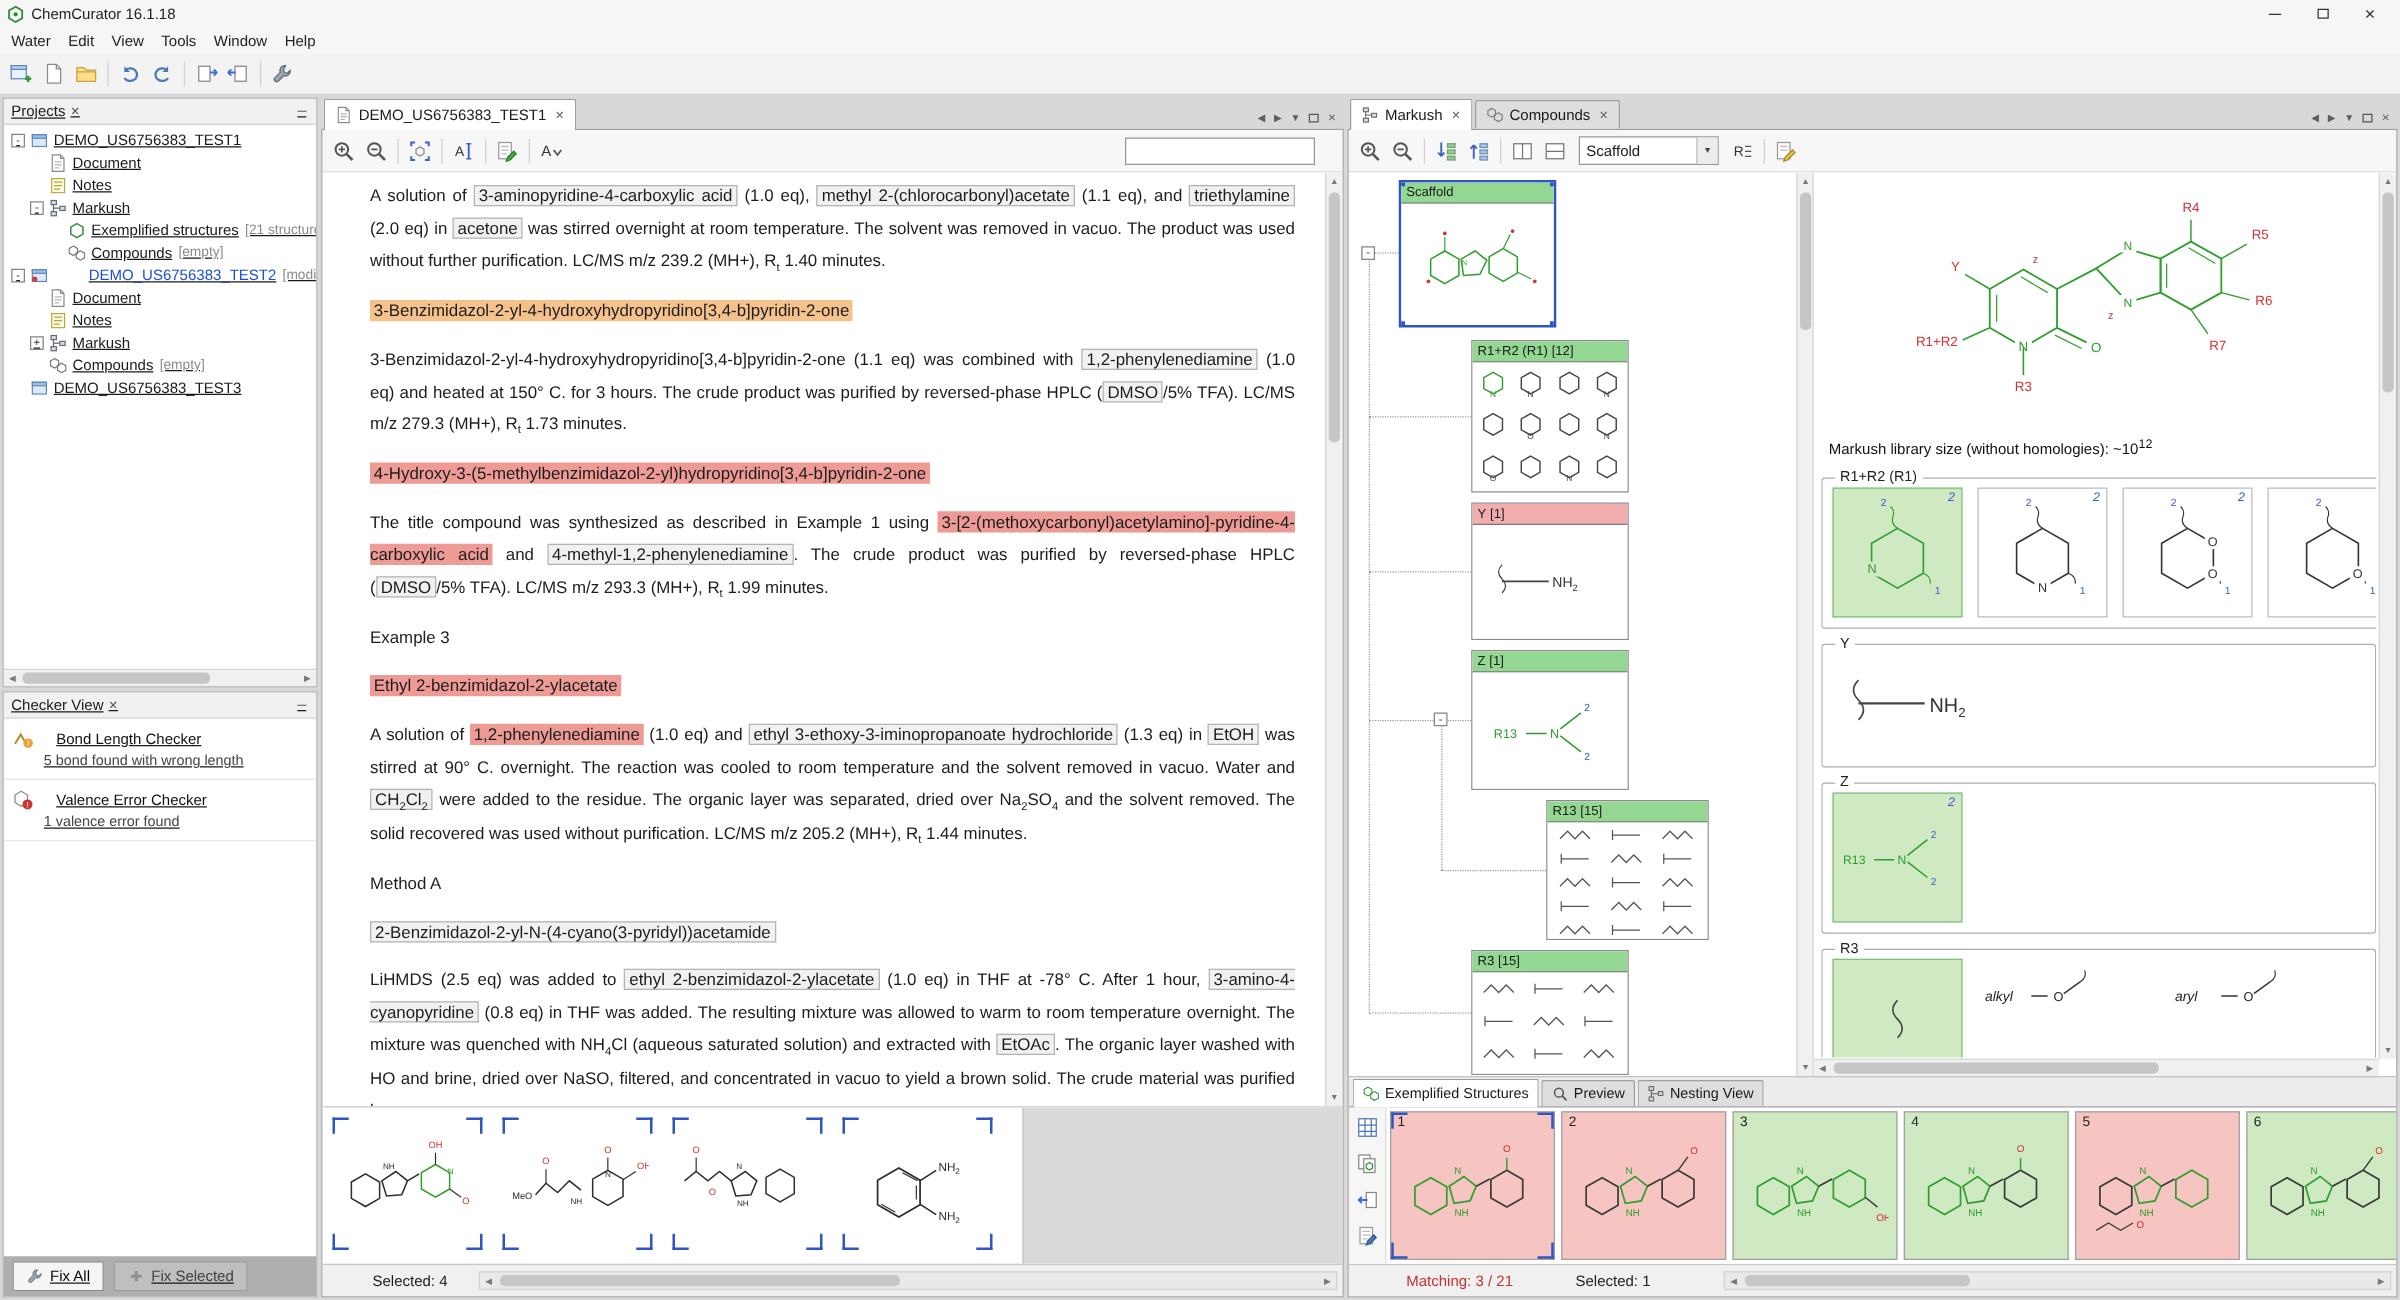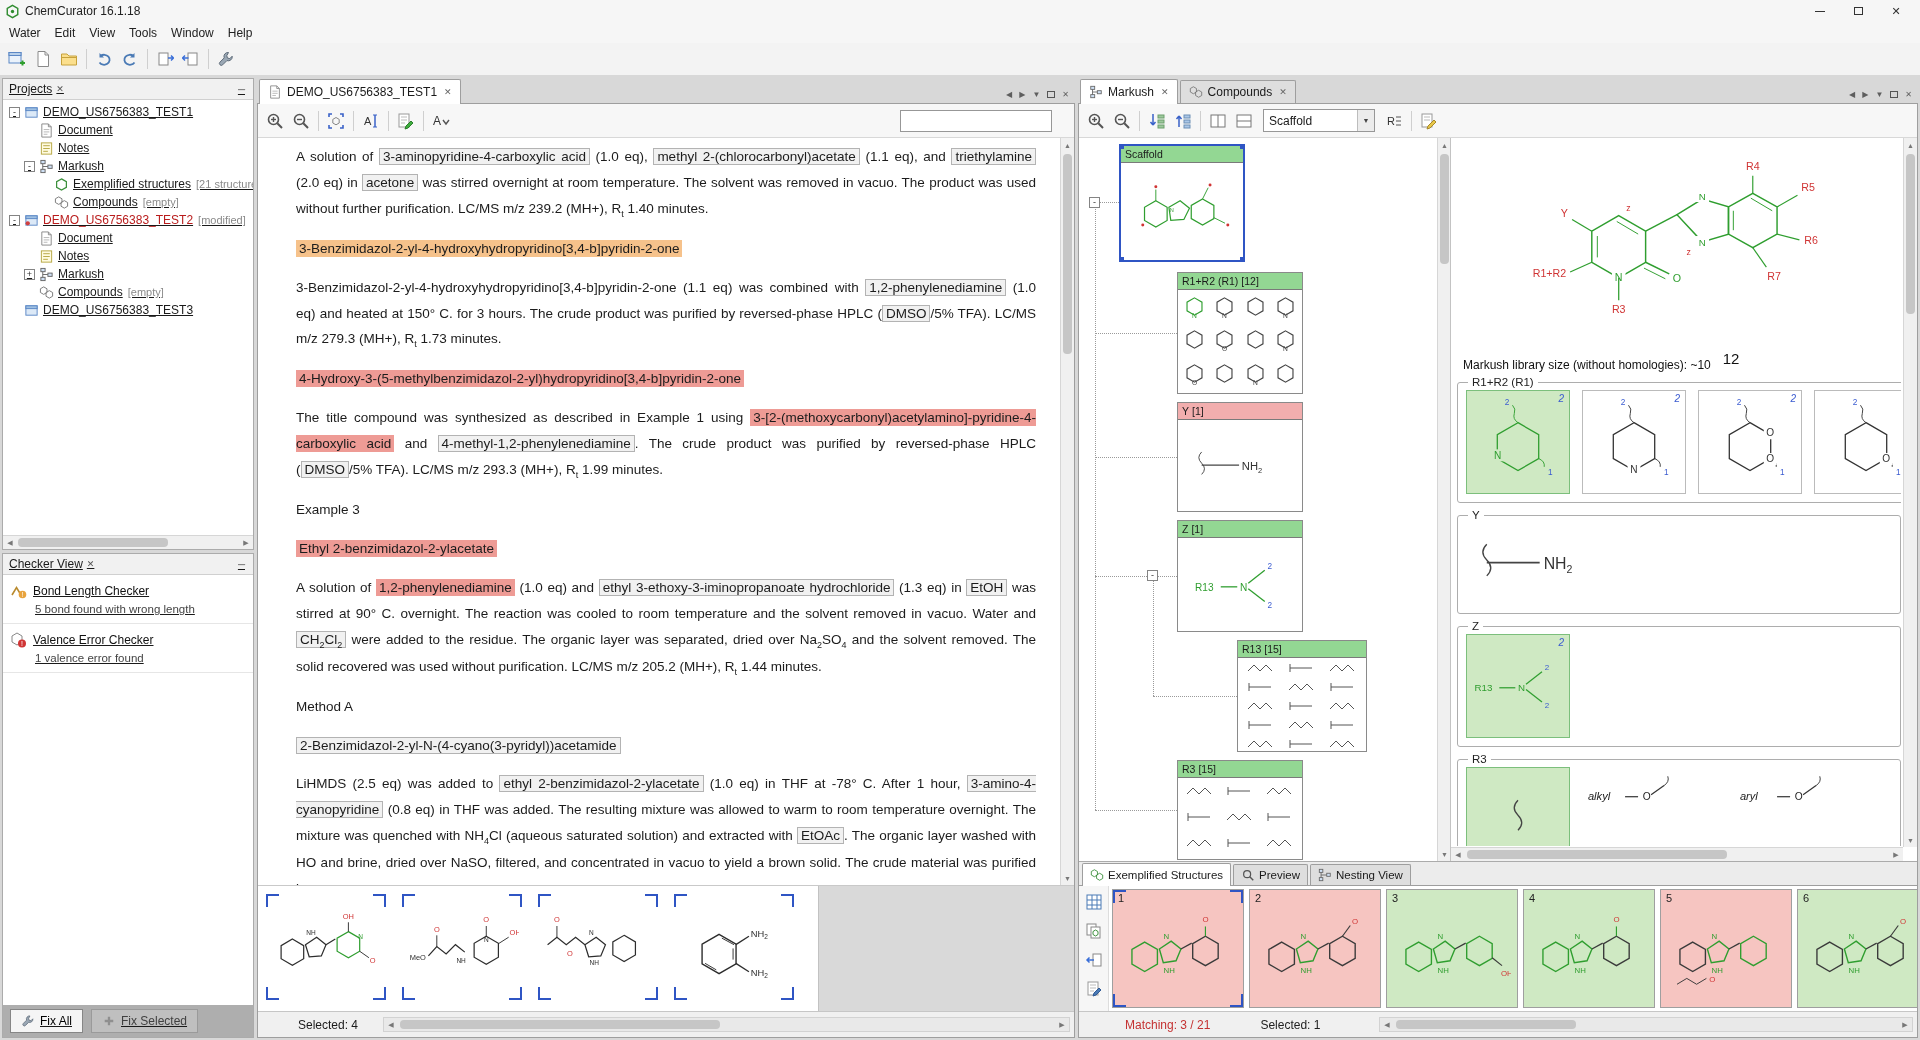--- a/index.html
+++ b/index.html
@@ -42,33 +42,33 @@
 .ph-close{font-size:9px;color:#555;margin-right:4px;}
 .ph-spacer{flex:1;}
 .ph-min{font-size:10px;color:#444;padding:0 4px;}
 
 .tree{flex:1;overflow:hidden;padding-top:3px;background:#fff;}
 .tree-row{display:flex;align-items:center;height:18px;white-space:nowrap;overflow:hidden;font-size:12px;}
 .tree-row .icon{width:15px;height:15px;margin-right:4px;}
 .expander{width:11px;height:11px;border:1px solid #848484;background:#fff;font-size:9px;line-height:9px;display:inline-flex;align-items:center;justify-content:center;margin-right:4px;flex:none;color:#333;}
 .exp-spacer{width:15px;flex:none;}
 .tree-suffix{color:#8a8a8a;margin-left:5px;font-size:11px;}
-.tree-row.modified .tree-label{color:#b91c1c;}
+.tree-row.modified .tree-label{color:#1d4ed8;margin-left:28px;}
 
 .hscroll{position:relative;height:14px;background:#f0f0f0;border-top:1px solid #d6d6d6;flex:none;}
 .hs-btn{position:absolute;top:0;width:14px;height:13px;font-size:7px;color:#777;display:flex;align-items:center;justify-content:center;}
 .hs-thumb{position:absolute;top:2px;height:9px;background:#c6c6c6;border-radius:4px;}
 .vscroll{position:relative;width:14px;background:#f0f0f0;border-left:1px solid #d6d6d6;flex:none;}
 .vs-btn{position:absolute;left:0;width:13px;height:14px;font-size:7px;color:#777;display:flex;align-items:center;justify-content:center;}
 .vs-thumb{position:absolute;left:2px;width:9px;background:#c6c6c6;border-radius:4px;}
 .inline-hs{position:absolute;top:5px;height:15px;background:#e9e9e9;border:1px solid #d2d2d2;}
 
 .checker-list{flex:1;background:#fff;overflow:hidden;}
 .checker-item{padding:7px 6px 8px;border-bottom:1px solid #e6e6e6;}
-.checker-top{display:flex;align-items:center;gap:6px;}
+.checker-top{display:flex;align-items:center;gap:18px;}
 .checker-name{font-size:12px;color:#111;}
 .checker-detail{font-size:11.5px;color:#444;margin:3px 0 0 26px;}
 .checker-btnbar{height:32px;background:#aeaeae;display:flex;align-items:center;gap:8px;padding:0 7px;flex:none;}
 .fix-btn{height:24px;display:flex;align-items:center;gap:5px;background:#f5f5f5;border:1px solid #868686;padding:0 10px;font-size:12px;font-family:inherit;}
 .fix-btn.disabled{background:#bfbfbf;color:#404040;border-color:#9a9a9a;}
 
 .tabbar{height:25px;display:flex;align-items:flex-end;background:transparent;padding-left:2px;flex:none;}
 .tab{display:flex;align-items:center;gap:5px;height:23px;padding:0 8px;background:#dedede;border:1px solid #9e9e9e;border-bottom:none;font-size:12px;margin-right:2px;border-radius:2px 2px 0 0;position:relative;z-index:2;}
 .tab.active{background:#fff;margin-bottom:-1px;height:25px;}
 .tab-close{font-size:9px;color:#666;margin-left:2px;}
@@ -115,21 +115,21 @@
 .tc-header{height:17px;display:flex;align-items:center;padding:0 4px;font-size:10.5px;border-bottom:1px solid #7a7a7a;gap:3px;flex:none;}
 .tc-header.green{background:var(--header-green);}
 .tc-header.pink{background:var(--header-pink);}
 .tc-body{flex:1;display:flex;align-items:center;justify-content:center;overflow:hidden;background:#fff;}
 .tc-body.grid4{display:grid;grid-template-columns:repeat(4,1fr);gap:1px;padding:2px;align-items:center;justify-items:center;}
 .tc-body.grid3{display:grid;grid-template-columns:repeat(3,1fr);gap:2px;padding:3px;align-items:center;justify-items:center;}
 .handle{position:absolute;width:5px;height:5px;background:var(--accent);}
 .detail-panel{flex:1;position:relative;background:#fff;overflow:hidden;}
 .big-structure{position:absolute;left:0;top:0;right:15px;height:208px;display:flex;justify-content:center;align-items:flex-start;padding-top:6px;}
 .library-size{position:absolute;left:12px;top:212px;font-size:12px;color:#111;}
-.library-size sup{font-size:15px;margin-left:12px;}
+.library-size sup{font-size:10px;}
 .mk-sections{position:absolute;left:6px;right:16px;top:238px;bottom:15px;overflow:hidden;}
 .mk-section{border:1px solid #adadad;border-radius:3px;margin-bottom:6px;padding:2px 8px 8px;}
 .mk-section legend{font-size:11.5px;padding:0 4px;margin-left:2px;color:#222;}
 .mk-row{display:flex;gap:12px;align-items:flex-start;}
 .chip{position:relative;border:1px solid #bbb;background:#fff;width:104px;height:104px;display:flex;align-items:center;justify-content:center;flex:none;}
 .chip.sel{background:var(--card-green);border-color:#7cbf7c;}
 .chip .att-num{position:absolute;top:2px;right:5px;color:#3a5bd0;font-size:10px;font-style:italic;}
 .bare-item{display:flex;align-items:center;}
 .detail-vs{position:absolute;right:0;top:0;bottom:14px;width:14px;}
 .detail-hs{position:absolute;left:0;right:14px;bottom:0;height:14px;}

